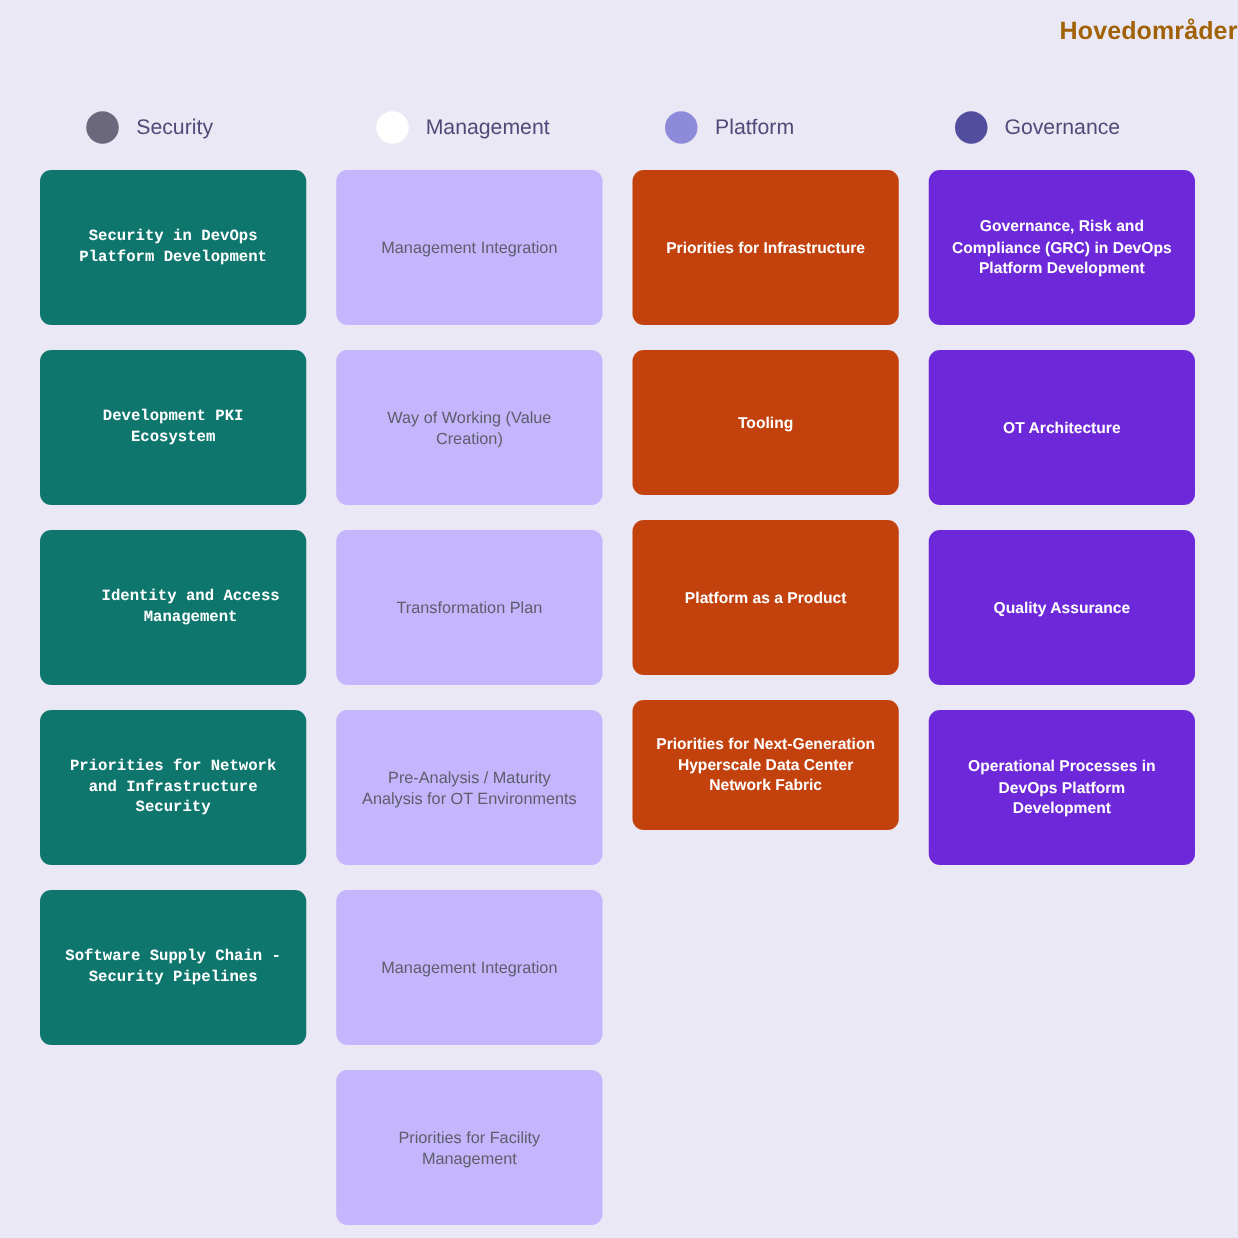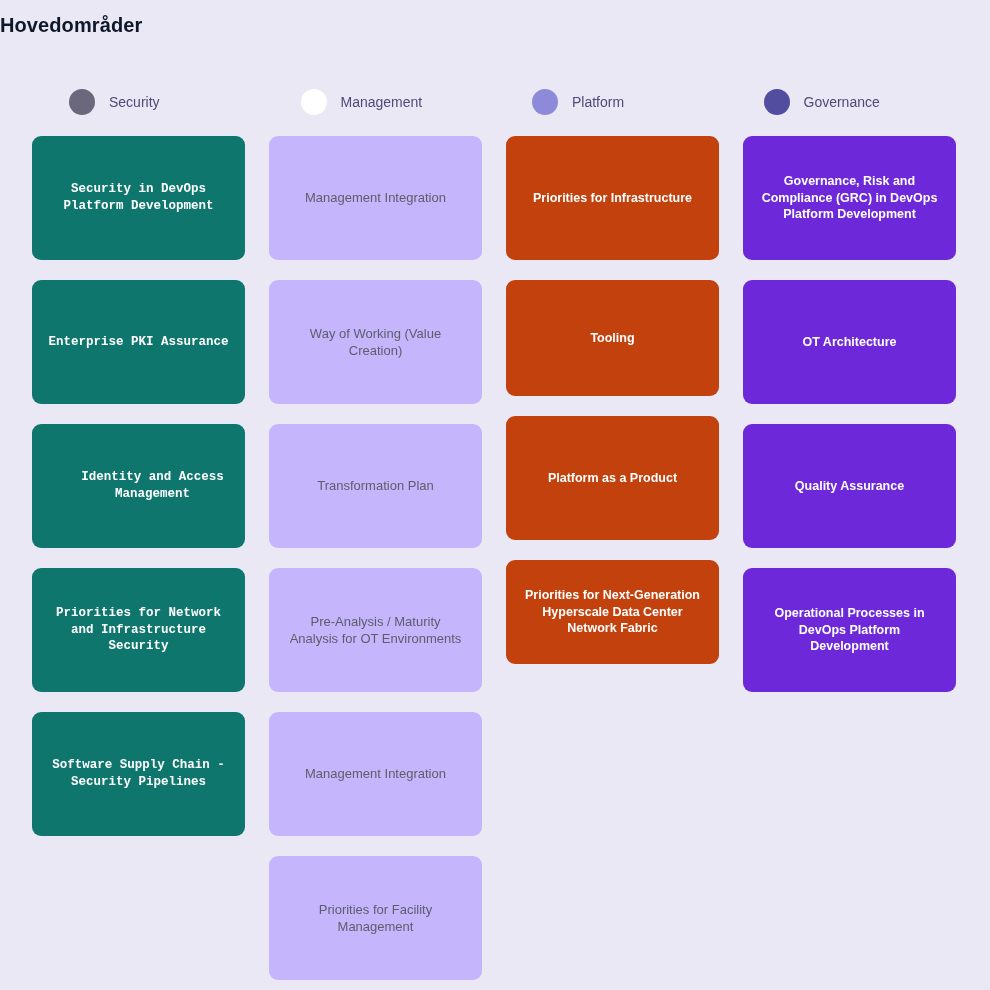--- a/index.html
+++ b/index.html
@@ -17,24 +17,24 @@
     position: relative;
     width: 990px;
     height: 990px;
     box-sizing: border-box;
   }
   #page-title {
     position: absolute;
     top: 14px;
     left: 0;
     width: 990px;
-    text-align: left;
+    text-align: right;
     font-size: 20px;
     font-weight: bold;
-    color: #0f172a;
+    color: #a16207;
     letter-spacing: 0.1px;
   }
   #legend {
     position: absolute;
     top: 86px;
     left: 32px;
     width: 926px;
     height: 32px;
     display: flex;
   }
@@ -46,21 +46,21 @@
     padding-left: 37px;
     box-sizing: border-box;
   }
   .legend-dot {
     width: 26px;
     height: 26px;
     border-radius: 50%;
     flex: 0 0 auto;
   }
   .legend-label {
-    font-size: 14px;
+    font-size: 17px;
     color: #4f4a78;
     white-space: nowrap;
   }
   #columns {
     position: absolute;
     top: 136px;
     left: 32px;
     width: 926px;
     display: flex;
     gap: 24px;
@@ -134,21 +134,21 @@
         <span class="legend-label">Governance</span>
       </div>
     </div>
 
   <div id="columns">
       <div class="column col-security">
         <div class="card" style="height: 124px;">
           <span class="card-label">Security in DevOps Platform Development</span>
         </div>
         <div class="card" style="height: 124px;">
-          <span class="card-label">Enterprise PKI Assurance</span>
+          <span class="card-label">Development PKI Ecosystem</span>
         </div>
         <div class="card" style="height: 124px; padding-left: 44px;">
           <span class="card-label">Identity and Access Management</span>
         </div>
         <div class="card" style="height: 124px;">
           <span class="card-label">Priorities for Network and Infrastructure Security</span>
         </div>
         <div class="card" style="height: 124px;">
           <span class="card-label">Software Supply Chain - Security Pipelines</span>
         </div>

